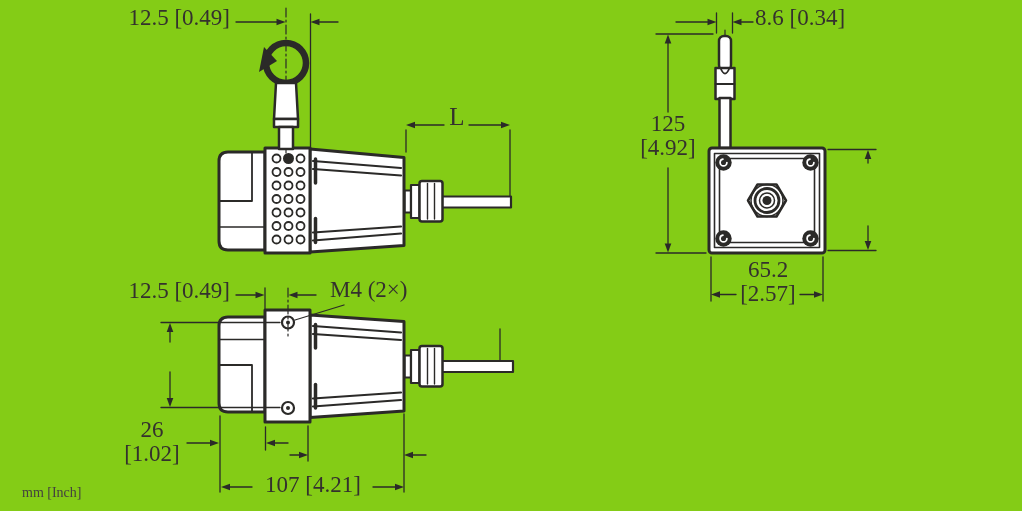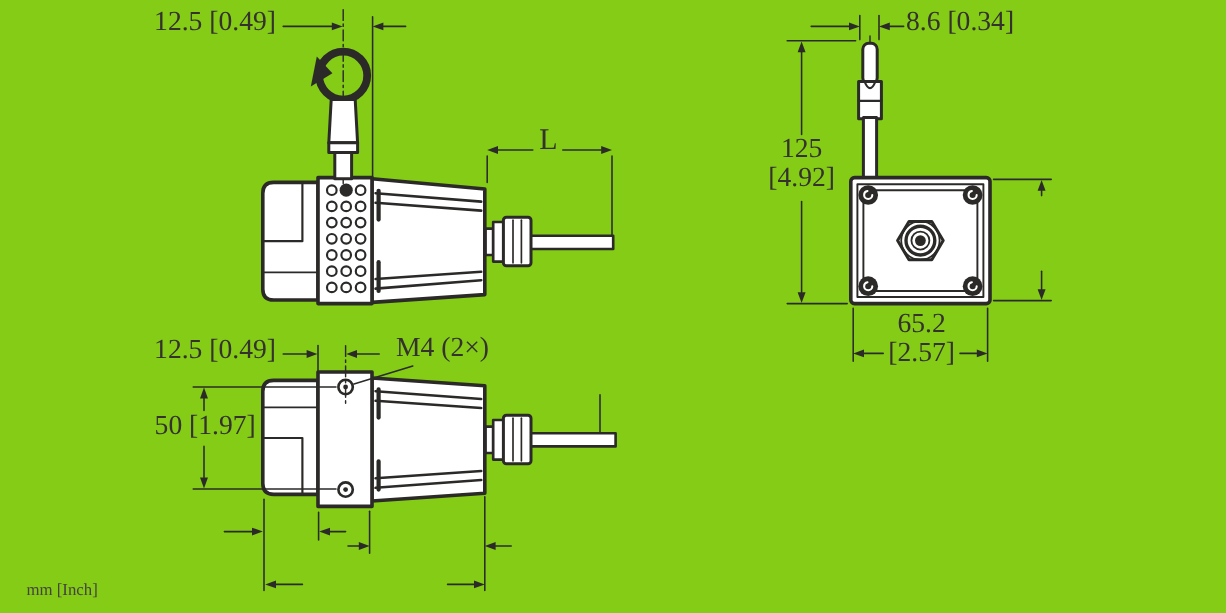--- a/index.html
+++ b/index.html
@@ -279,20 +279,24 @@
 <div class="lbl stack center" style="left:726px;top:258px;width:84px;">
   <span>65.2</span>
   <span>[2.57]</span>
 </div>
 
 <div class="lbl right" style="left:116px;top:279px;width:114px;">12.5 [0.49]</div>
 
 <div class="lbl" style="left:330px;top:278px;">M4 (2×)</div>
 
 
-<div class="lbl center" style="left:108px;top:343px;width:126px;">50 [1.97]</div>
-
-
-
+
+<div class="lbl stack center" style="left:118px;top:418px;width:68px;">
+  <span>26</span>
+  <span>[1.02]</span>
+</div>
+
+
+<div class="lbl center" style="left:251px;top:473px;width:124px;">107 [4.21]</div>
 
 <div class="lbl units" style="left:22px;top:486px;">mm [Inch]</div>
 
 </div>
 
 </body></html>

